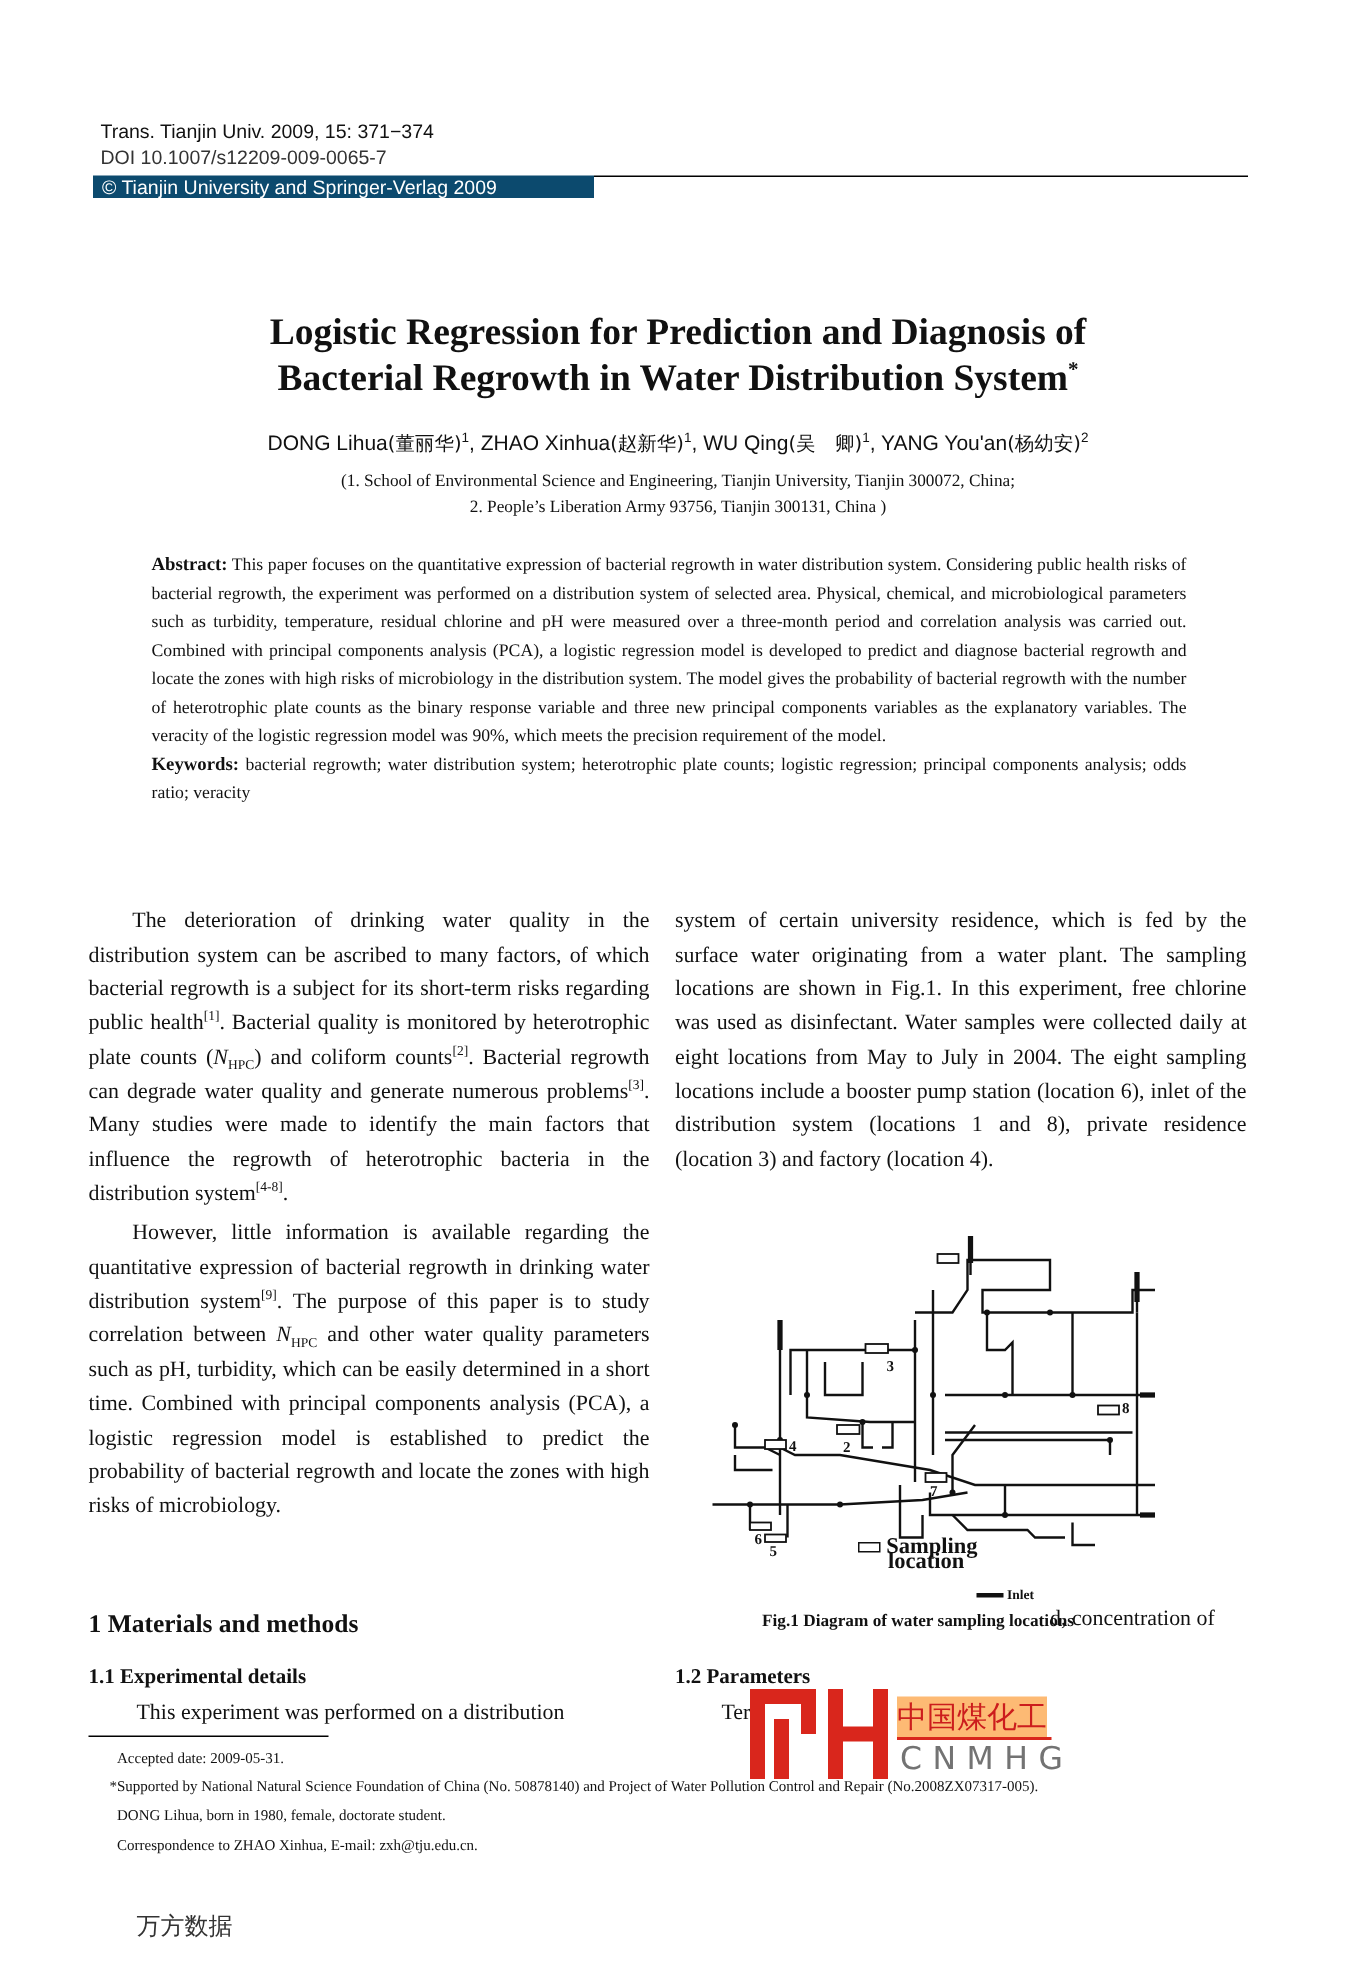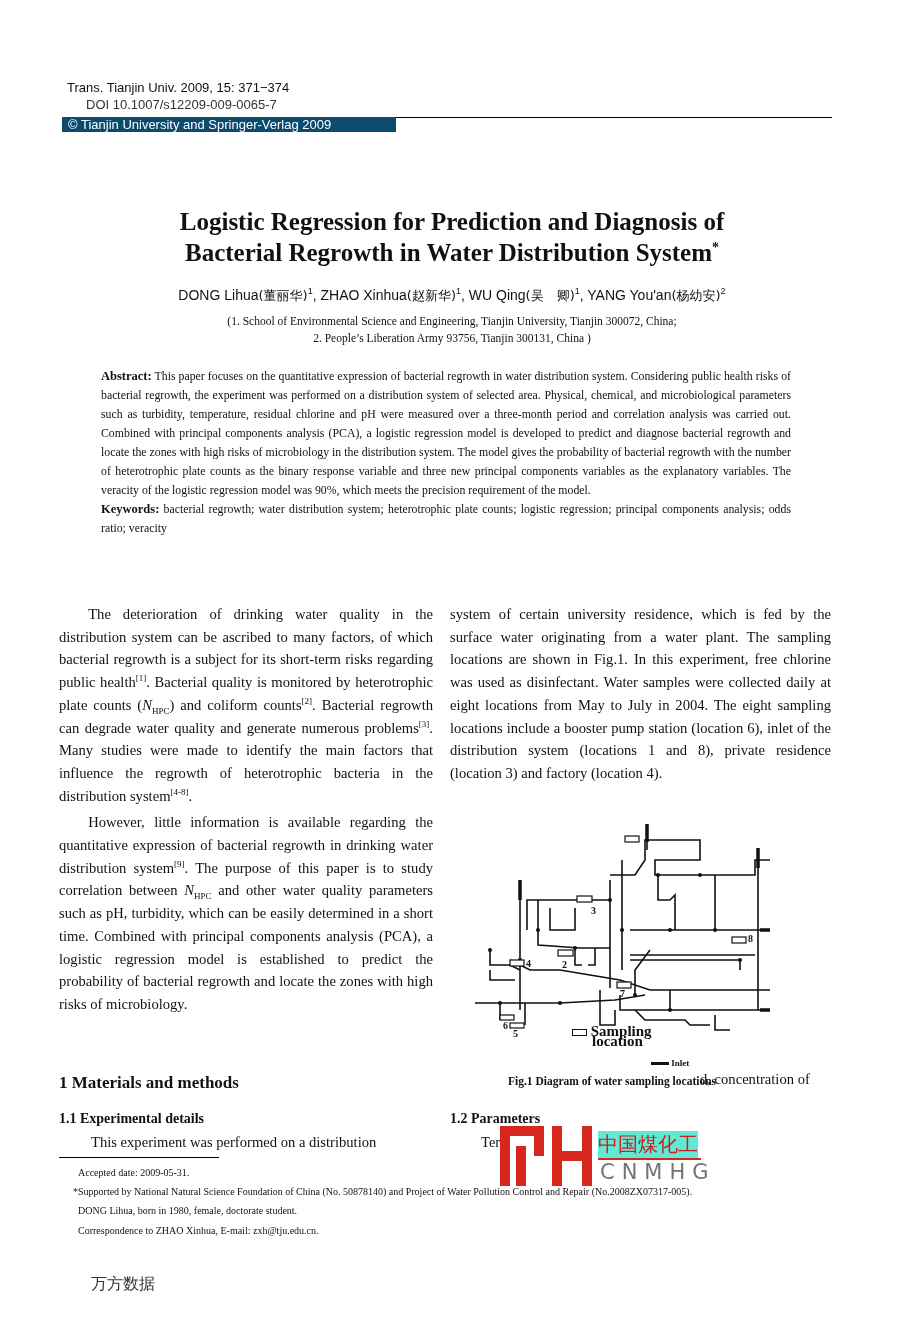--- a/index.html
+++ b/index.html
@@ -24,21 +24,21 @@
   .fig-caption { font-weight: bold; font-size: 11.5px; }
   .foot { font-size: 10px; line-height: 19px; }
   .wm-cn { font-family: "DejaVu Sans", sans-serif; font-size: 20px; color: #cc1d1d; }
   .wm-en { font-family: "DejaVu Sans", sans-serif; font-size: 21px; letter-spacing: 7px; color: #737373; }
   .wanfang { font-family: "DejaVu Sans", sans-serif; font-size: 16px; color: #333; }
 </style>
 </head>
 <body>
 
 <div class="abs hdr" style="left:67px; top:80px;">Trans. Tianjin Univ. 2009, 15: 371−374</div>
-<div class="abs hdr hdr-doi" style="left:67px; top:97px;margin-left:19px;">DOI 10.1007/s12209-009-0065-7</div>
+<div class="abs hdr hdr-doi" style="left:67px; top:97px;">DOI 10.1007/s12209-009-0065-7</div>
 <div class="abs copy-bar" style="left:62px; top:117px; width:322px;">© Tianjin University and Springer-Verlag 2009</div>
 <div class="abs hdr-rule" style="left:396px; top:117px; width:436px;"></div>
 
 <div class="abs title" style="top:207px;">Logistic Regression for Prediction and Diagnosis of</div>
 <div class="abs title" style="top:238px;"><span>Bacterial Regrowth in Water Distribution System</span><sup style="font-size:14px;">*</sup></div>
 
 <div class="abs authors" style="top:287px;">
   <span><span>DONG Lihua</span><span style="font-family:'DejaVu Sans',sans-serif;font-size:13px;">(董丽华)</span><sup>1</sup></span>,
   <span><span>ZHAO Xinhua</span><span style="font-family:'DejaVu Sans',sans-serif;font-size:13px;">(赵新华)</span><sup>1</sup></span>,
   <span><span>WU Qing</span><span style="font-family:'DejaVu Sans',sans-serif;font-size:13px;">(吴　卿)</span><sup>1</sup></span>,
@@ -162,21 +162,21 @@
       <rect x="0" y="0" width="10" height="60"></rect>
       <rect x="0" y="0" width="44" height="10"></rect>
       <rect x="34" y="0" width="10" height="30"></rect>
       <rect x="16" y="20" width="10" height="40"></rect>
       <rect x="52" y="0" width="10" height="60"></rect>
       <rect x="52" y="25" width="40" height="10"></rect>
       <rect x="82" y="0" width="10" height="60"></rect>
     </g>
   </svg>
 </div>
-<div class="abs wm-cn" style="left:598px; top:1131px; background:#5eead4;">中国煤化工</div>
+<div class="abs wm-cn" style="left:598px; top:1131px; background:#fdba74;">中国煤化工</div>
 <div class="abs" style="left:598px; top:1158px; width:103px; height:2px; background:#d9261c;"></div>
 <div class="abs wm-en" style="left:600px; top:1160px;">CNMHG</div>
 
 <div class="abs" style="left:59px; top:1157px; width:160px; height:1px; background:#000;"></div>
 <div class="abs foot" style="left:78px; top:1163px;">Accepted date: 2009-05-31.</div>
 <div class="abs foot" style="left:73px; top:1182px;">*Supported by National Natural Science Foundation of China (No. 50878140) and Project of Water Pollution Control and Repair (No.2008ZX07317-005).</div>
 <div class="abs foot" style="left:78px; top:1201px;">DONG Lihua, born in 1980, female, doctorate student.</div>
 <div class="abs foot" style="left:78px; top:1221px;">Correspondence to ZHAO Xinhua, E-mail: zxh@tju.edu.cn.</div>
 
 <div class="abs wanfang" style="left:91px; top:1274px;">万方数据</div>

